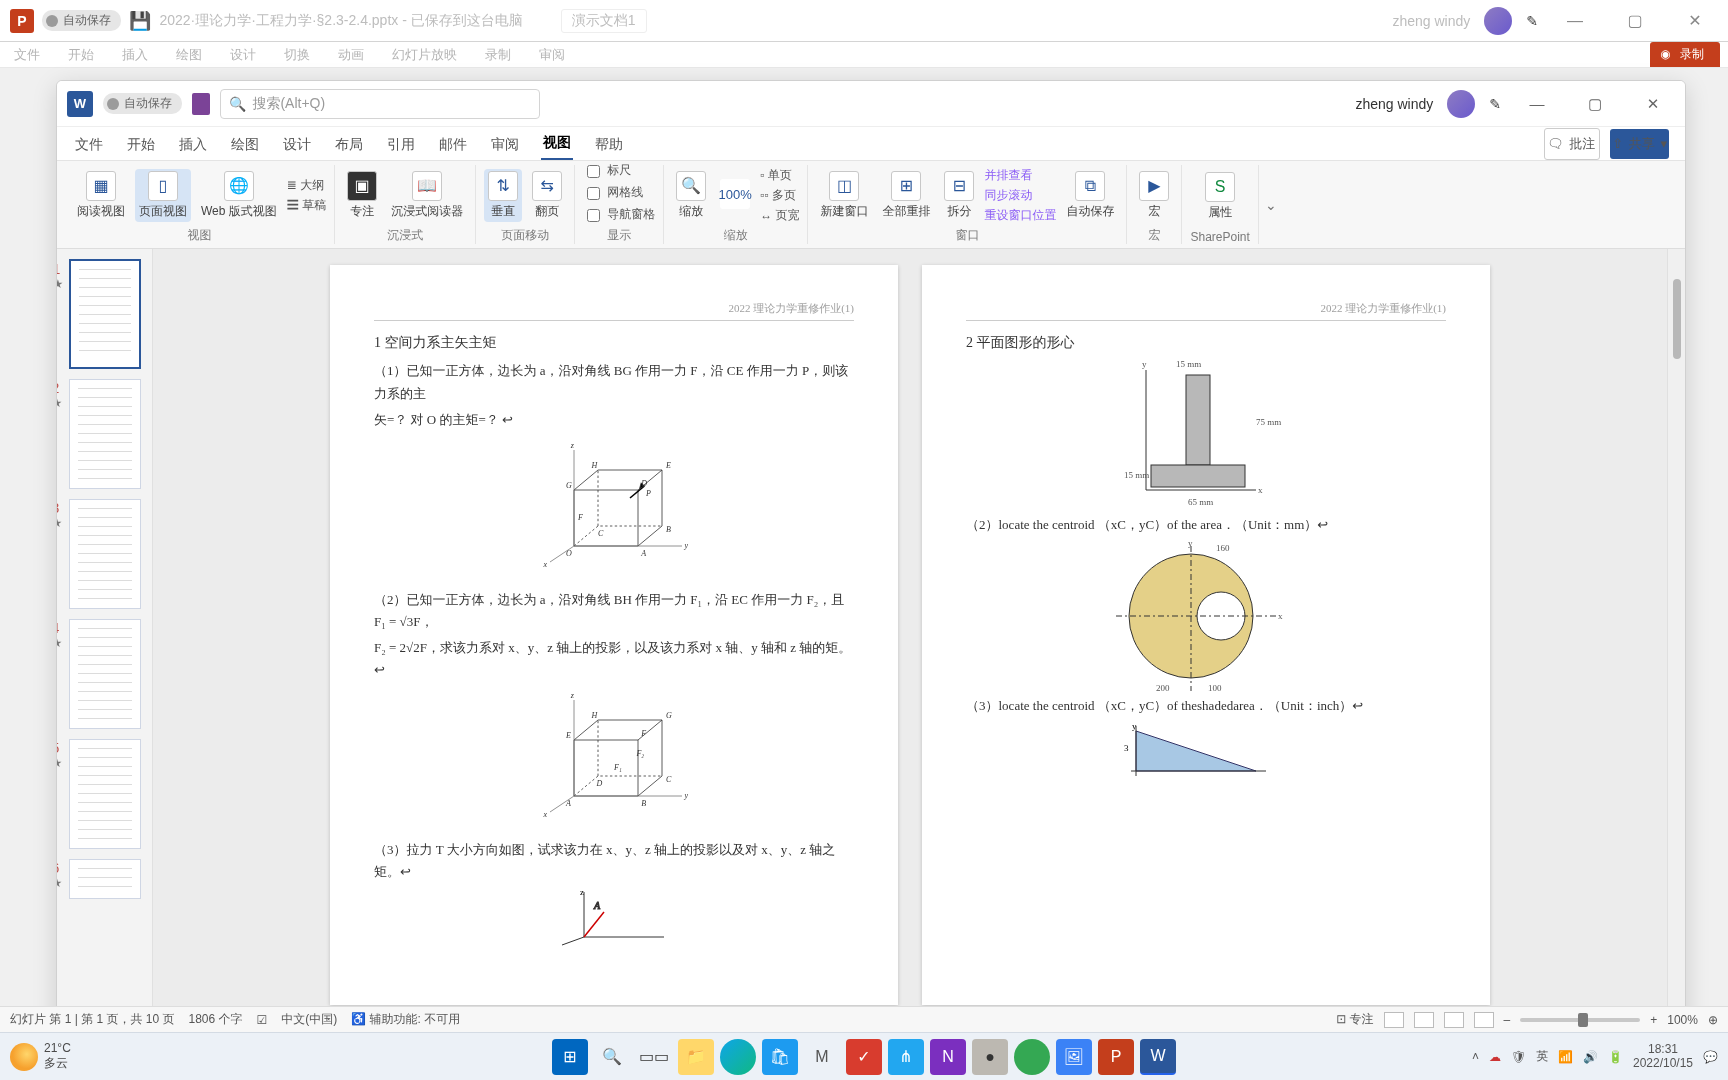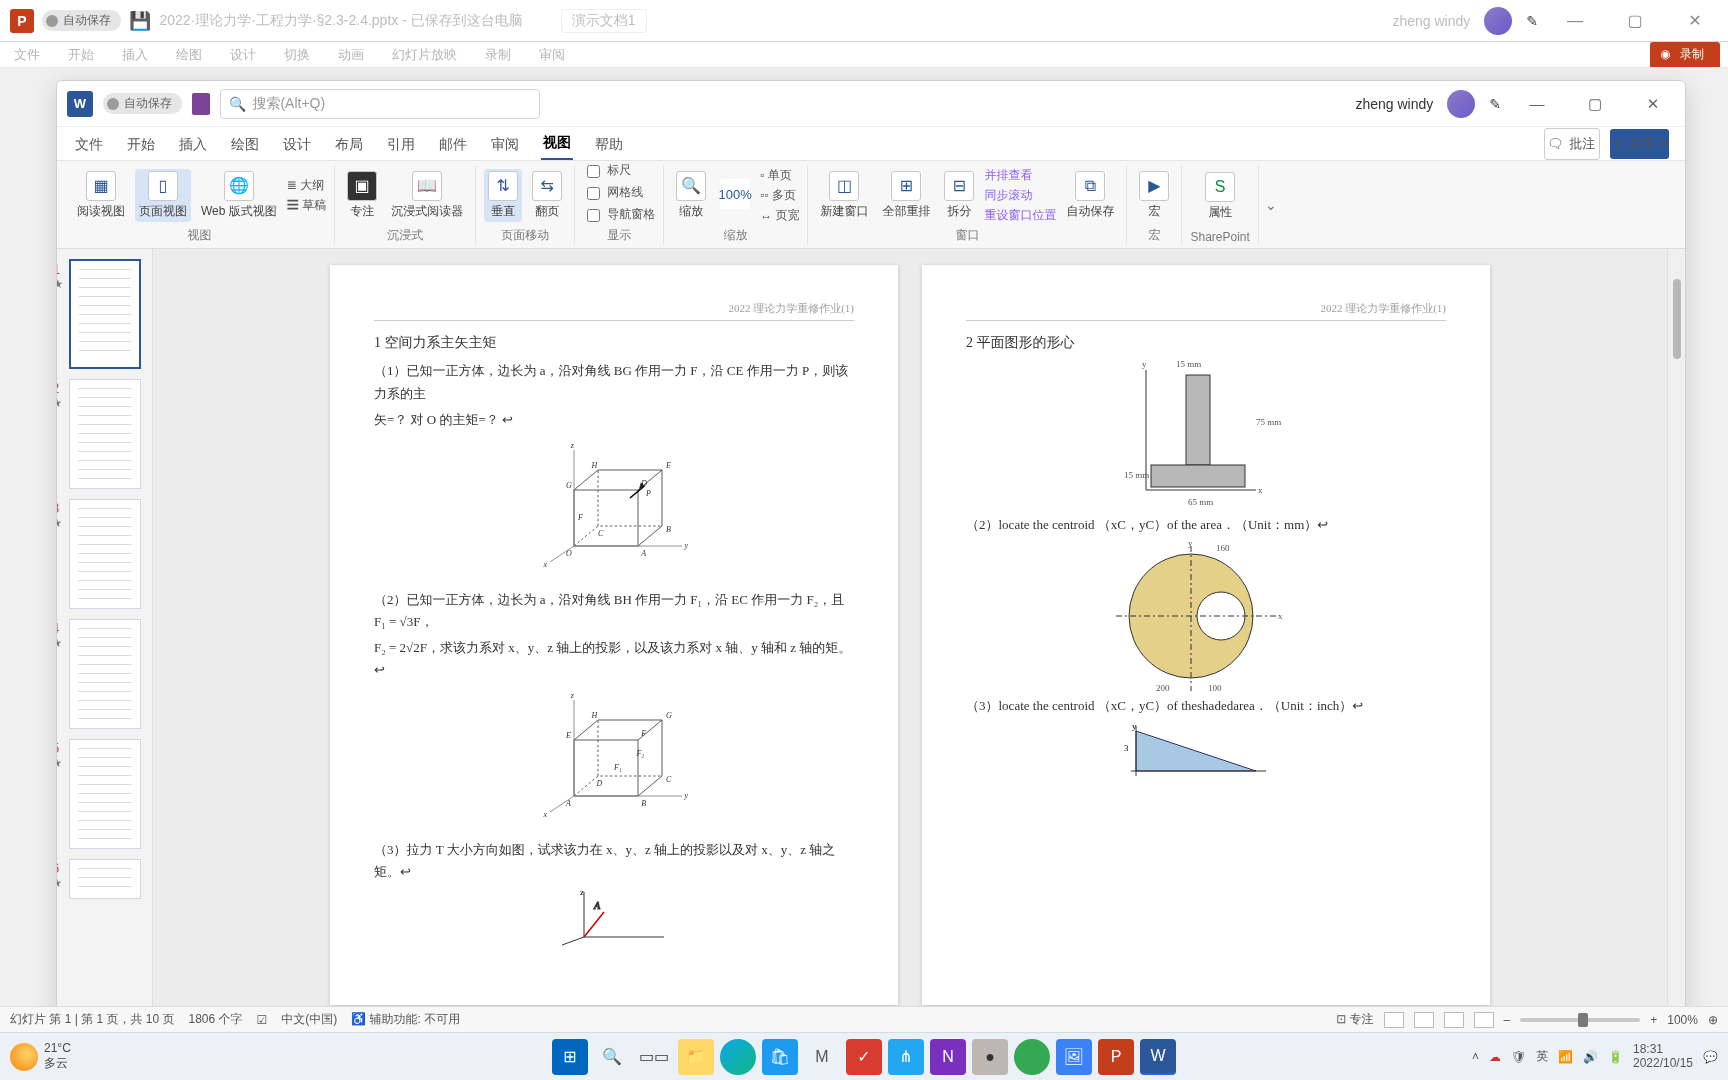--- a/index.html
+++ b/index.html
@@ -84,21 +84,21 @@
   .tb.store{background:#1d9bf0;color:#fff;}
   .tb.red{background:#d83c2e;color:#fff;}
   .tb.vsc{background:#22a7f0;color:#fff;}
   .tb.onenote{background:#7b2fbf;color:#fff;}
   .tb.gray{background:#bcb8b1;}
   .tb.green{background:#34a853;border-radius:50%;}
   .tb.photo{background:#3b82f6;color:#fff;}
   .tb.ppt{background:#c43e1c;color:#fff;}
   .tb.word{background:#2b579a;color:#fff;border-bottom:2px solid #2563eb;}
   .taskbar .tray{position:absolute;right:10px;display:flex;align-items:center;gap:10px;font-size:12px;color:#555;}
-  .taskbar .tray .clock{text-align:left;line-height:1.15;}
+  .taskbar .tray .clock{text-align:center;line-height:1.15;}
   .mail{color:#555;}
   
   .pp-qat{position:absolute;left:56px;top:98px;width:52px;display:flex;flex-direction:column;align-items:center;gap:8px;font-size:13px;color:#555;}
 </style>
 </head>
 <body>
 
 <div class="pp-titlebar">
   <div class="pp-icon">P</div>
   <span class="toggle-pill">

